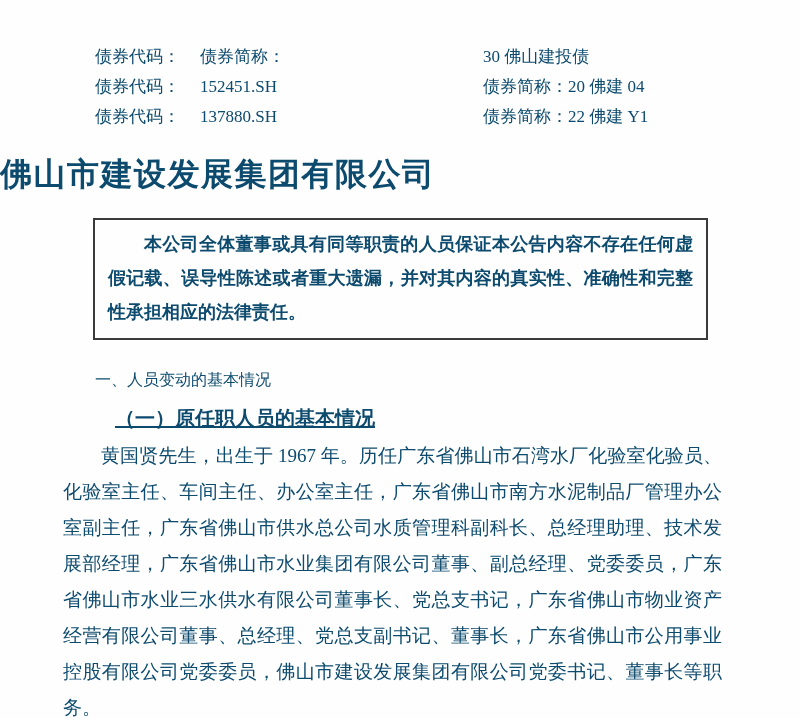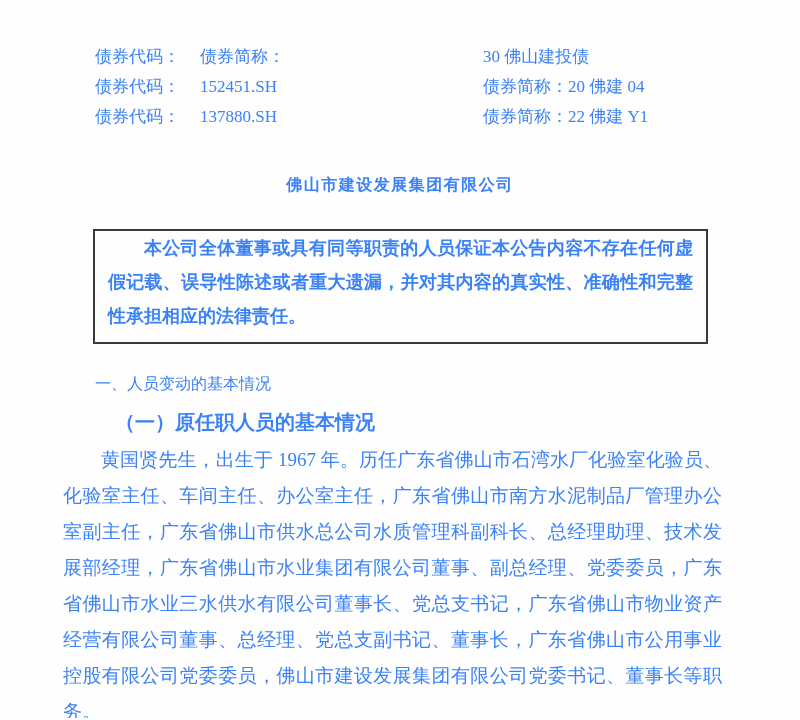--- a/index.html
+++ b/index.html
@@ -6,50 +6,49 @@
     margin: 0;
     padding: 0;
     background: #ffffff;
   }
   .page {
     position: relative;
     width: 800px;
     height: 718px;
     background: #fefefe;
     overflow: hidden;
-    color: #3b82f6;
+    color: #0c4a6e;
     font-family: "Liberation Serif", "DejaVu Serif", serif;
   }
   
   .bond-table {
     padding: 42px 0 0 95px;
     font-size: 17px;
   }
   .bond-row {
     display: grid;
     grid-template-columns: 105px 283px 85px auto;
     line-height: 30px;
     white-space: nowrap;
   }
   
   .doc-title {
-    margin-top: 33px;
-    text-align: center;
-    font-size: 16px;
+    margin-top: 22px;
+    font-size: 32px;
     font-weight: bold;
     line-height: 40px;
     letter-spacing: 1.5px;
   }
   
   .disclaimer {
     box-sizing: border-box;
     margin: 24px 0 0 93px;
     width: 615px;
     border: 2px solid #3a3a3a;
-    padding: 0 13px 9px 13px;
+    padding: 7px 13px 9px 13px;
     font-size: 18px;
     font-weight: 600;
     line-height: 34px;
     text-align: justify;
     text-indent: 2em;
   }
   
   .content {
     margin: 28px 78px 0 63px;
   }
@@ -58,20 +57,21 @@
     font-size: 16px;
     font-weight: normal;
     line-height: 24px;
   }
   .subsection-heading {
     margin-left: 52px;
     margin-top: 14px;
     font-size: 20px;
     font-weight: bold;
     line-height: 24px;
+    text-decoration: underline;
   }
   .body-paragraph {
     margin: 8px 0 0 0;
     font-size: 19px;
     line-height: 36px;
     text-align: justify;
     text-indent: 2em;
   }
 </style>
 </head>

